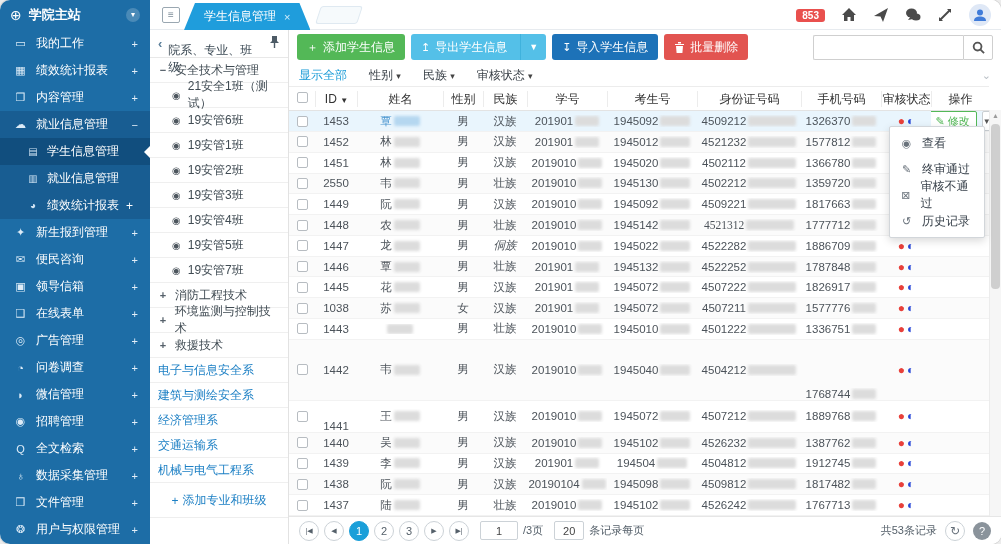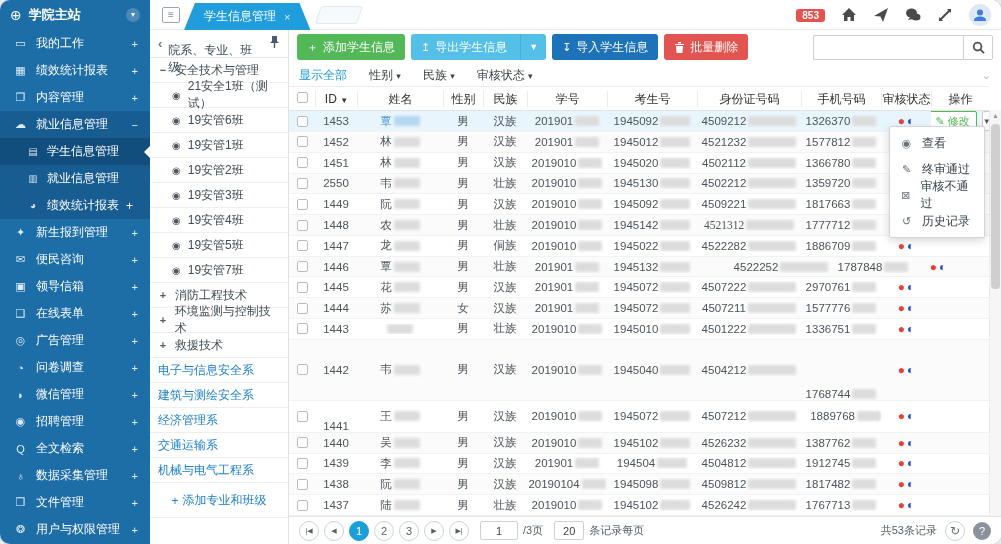--- a/index.html
+++ b/index.html
@@ -611,21 +611,21 @@
             <div class="trow">
               <div class="td" style="flex: 0 0 26px;">
                 <span class="cb"></span>
               </div>
               <div class="td" style="flex: 0 0 42px;">1447</div>
               <div class="td" style="flex: 0 0 86px;">
                 <span>龙</span>
                 <span class="blur" style="width: 26px;"></span>
               </div>
               <div class="td" style="flex: 0 0 40px;">男</div>
-              <div class="td" style="flex: 0 0 44px;">侗族</div>
+              <div class="td" style="flex: 0 0 44px; font-style: italic;">侗族</div>
               <div class="td" style="flex: 0 0 80px;">
                 <span>2019010</span>
                 <span class="blur" style="width: 24px;"></span>
               </div>
               <div class="td" style="flex: 0 0 90px;">
                 <span>1945022</span>
                 <span class="blur" style="width: 30px;"></span>
               </div>
               <div class="td" style="flex: 0 0 104px;">
                 <span>4522282</span>
@@ -653,21 +653,21 @@
               <div class="td" style="flex: 0 0 40px;">男</div>
               <div class="td" style="flex: 0 0 44px;">壮族</div>
               <div class="td" style="flex: 0 0 80px;">
                 <span>201901</span>
                 <span class="blur" style="width: 24px;"></span>
               </div>
               <div class="td" style="flex: 0 0 90px;">
                 <span>1945132</span>
                 <span class="blur" style="width: 30px;"></span>
               </div>
-              <div class="td" style="flex: 0 0 104px; margin-left: 32px;">
+              <div class="td" style="flex: 0 0 104px;">
                 <span>4522252</span>
                 <span class="blur" style="width: 48px;"></span>
               </div>
               <div class="td" style="flex: 0 0 80px;">
                 <span>1787848</span>
                 <span class="blur" style="width: 24px;"></span>
               </div>
               <div class="td" style="flex: 0 0 50px;">
                 <span class="dot-red">●</span>
                 <span class="dot-half">◐</span>
@@ -691,34 +691,34 @@
               </div>
               <div class="td" style="flex: 0 0 90px;">
                 <span>1945072</span>
                 <span class="blur" style="width: 30px;"></span>
               </div>
               <div class="td" style="flex: 0 0 104px;">
                 <span>4507222</span>
                 <span class="blur" style="width: 48px;"></span>
               </div>
               <div class="td" style="flex: 0 0 80px;">
-                <span>2970761</span>
+                <span>1826917</span>
                 <span class="blur" style="width: 24px;"></span>
               </div>
               <div class="td" style="flex: 0 0 50px;">
                 <span class="dot-red">●</span>
                 <span class="dot-half">◐</span>
               </div>
               <div class="td" style="flex: 1 1 0%;"></div>
             </div>
             <div class="trow alt">
               <div class="td" style="flex: 0 0 26px;">
                 <span class="cb"></span>
               </div>
-              <div class="td" style="flex: 0 0 42px;">1444</div>
+              <div class="td" style="flex: 0 0 42px;">1038</div>
               <div class="td" style="flex: 0 0 86px;">
                 <span>苏</span>
                 <span class="blur" style="width: 26px;"></span>
               </div>
               <div class="td" style="flex: 0 0 40px;">女</div>
               <div class="td" style="flex: 0 0 44px;">汉族</div>
               <div class="td" style="flex: 0 0 80px;">
                 <span>201901</span>
                 <span class="blur" style="width: 24px;"></span>
               </div>
@@ -821,21 +821,21 @@
                 <span class="blur" style="width: 24px;"></span>
               </div>
               <div class="td" style="flex: 0 0 90px;">
                 <span>1945072</span>
                 <span class="blur" style="width: 30px;"></span>
               </div>
               <div class="td" style="flex: 0 0 104px;">
                 <span>4507212</span>
                 <span class="blur" style="width: 48px;"></span>
               </div>
-              <div class="td" style="flex: 0 0 80px; justify-content: flex-end;">
+              <div class="td" style="flex: 0 0 80px;">
                 <span>1889768</span>
                 <span class="blur" style="width: 24px;"></span>
               </div>
               <div class="td" style="flex: 0 0 50px;">
                 <span class="dot-red">●</span>
                 <span class="dot-half">◐</span>
               </div>
               <div class="td" style="flex: 1 1 0%;"></div>
             </div>
             <div class="trow alt">

